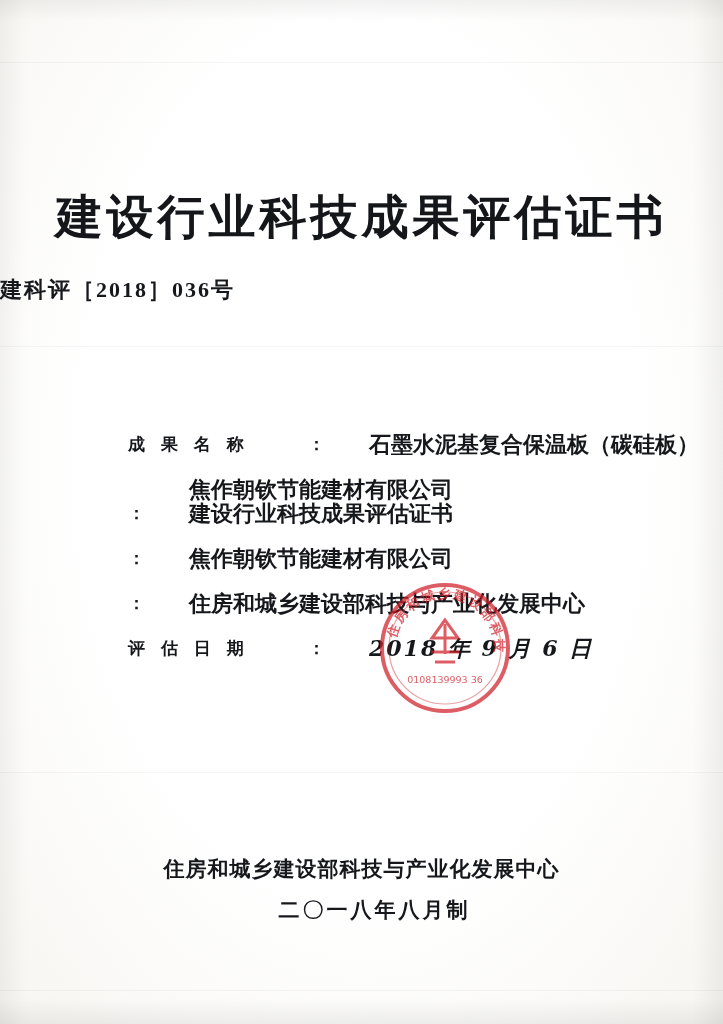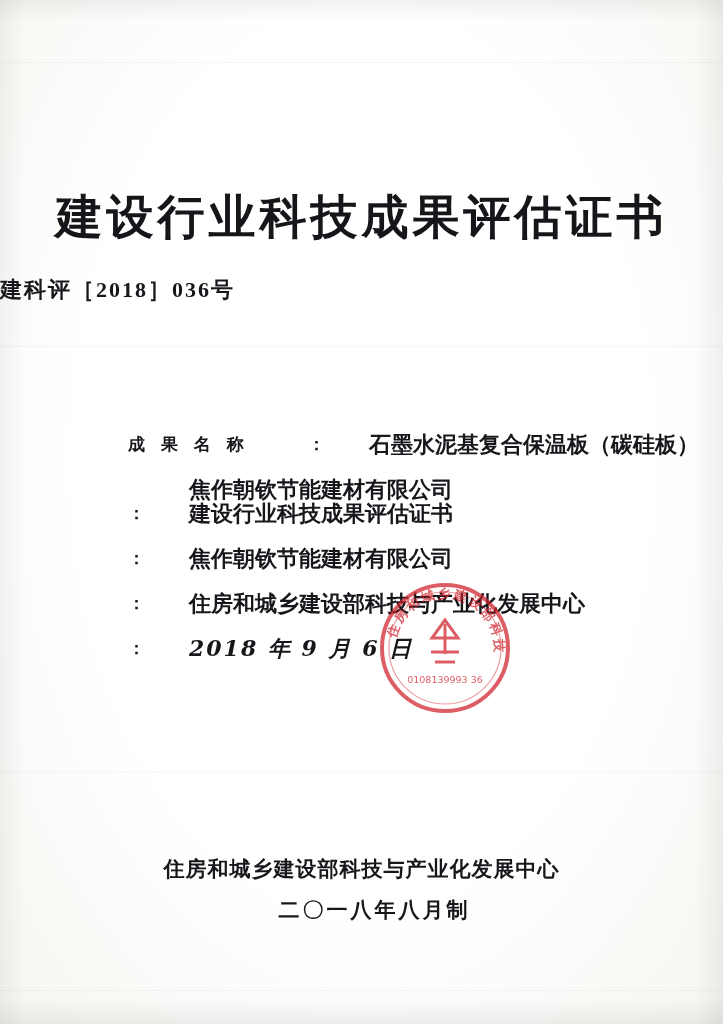--- a/index.html
+++ b/index.html
@@ -201,20 +201,21 @@
       </div>
 
       <div class="field-row">
         <div class="field-colon">：</div>
         <div class="field-values">
           <div class="field-value">住房和城乡建设部科技与产业化发展中心</div>
         </div>
       </div>
 
       <div class="field-row">
+        <div class="field-label">评 估 日 期</div>
         <div class="field-colon">：</div>
         <div class="field-values">
           <div class="field-value spaced">2018 年 9 月 6 日</div>
         </div>
       </div>
 
     </div>
 
     <div class="seal">
       <svg width="136" height="136" viewBox="0 0 136 136" xmlns="http://www.w3.org/2000/svg">

